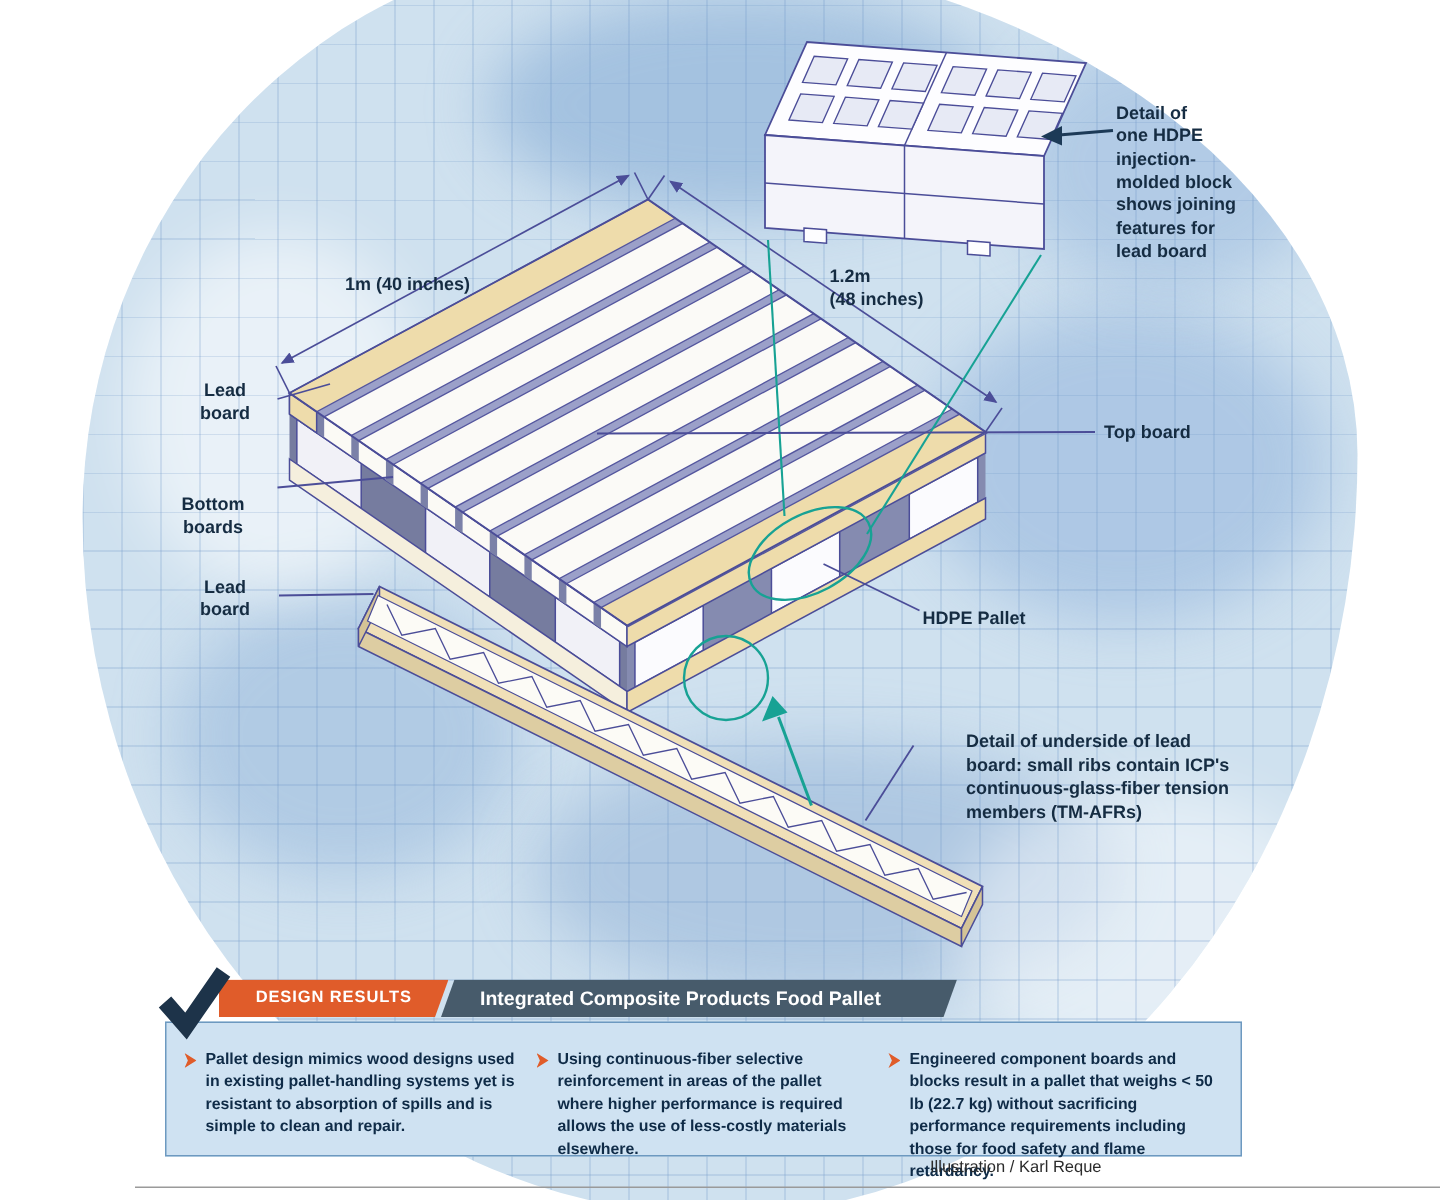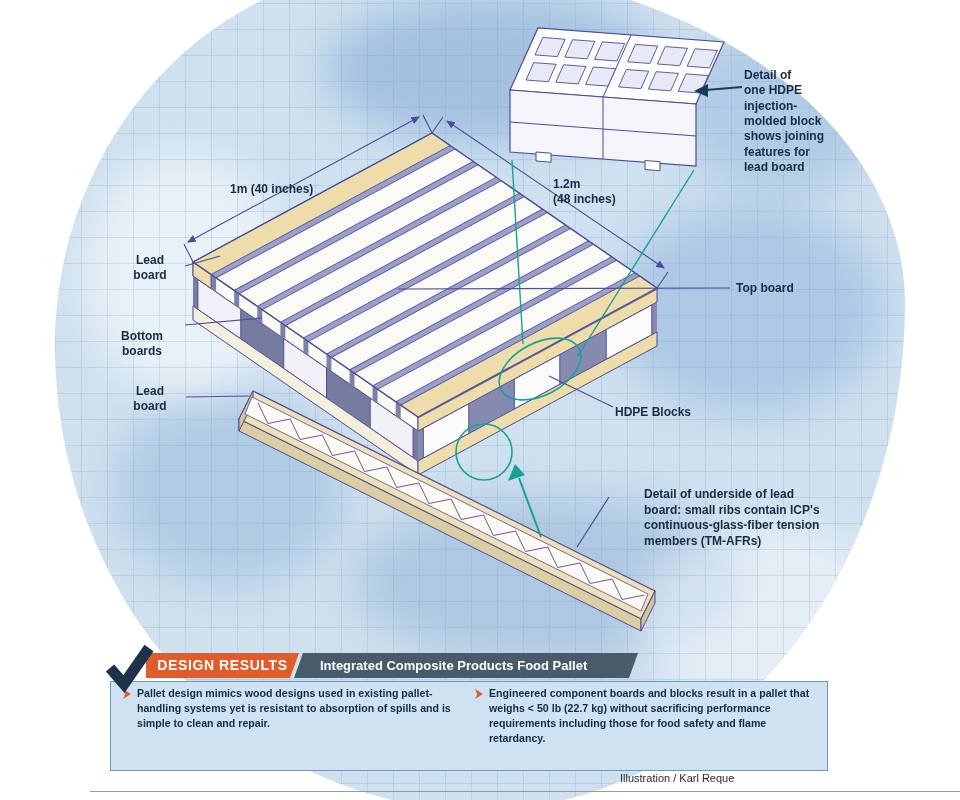--- a/index.html
+++ b/index.html
@@ -36,34 +36,34 @@
   .lbl{
     position:absolute;z-index:3;font-weight:bold;font-size:12px;
     color:#152c42;white-space:pre-line;line-height:1.25;
   }
   .lbl.r{text-align:center;}
 
   
   .check-wrap{position:absolute;left:102px;top:640px;z-index:4;}
   .kicker{
     position:absolute;left:146px;top:653px;width:153px;height:25px;z-index:3;
-    background:#e05c2a;color:#ffffff;font-weight:bold;font-size:14px;
+    background:#e05c2a;color:#ffffff;font-weight:bold;font-size:11px;
     letter-spacing:.6px;text-align:center;line-height:25px;
     clip-path:polygon(0 0,100% 0,calc(100% - 9px) 100%,0 100%);
   }
   .banner-title{
     position:absolute;left:294px;top:653px;width:344px;height:25px;z-index:3;
     background:#475b6b;color:#ffffff;font-weight:bold;font-size:13px;
     line-height:25px;padding-left:0;text-indent:26px;
     clip-path:polygon(9px 0,100% 0,calc(100% - 9px) 100%,0 100%);
   }
   .bullet-panel{
     position:absolute;left:110px;top:681px;width:718px;height:90px;z-index:3;
     background:#cfe2f2;border:1.5px solid #6d99c0;box-sizing:border-box;
-    display:flex;gap:12px;padding:4px 12px;
+    display:flex;gap:12px;padding:17px 12px;
   }
   .bullet{flex:1;display:flex;align-items:flex-start;}
   .b-arrow{
     flex:0 0 8px;width:8px;height:10px;margin:3px 6px 0 0;background:#e05c2a;
     clip-path:polygon(0 0,100% 50%,0 100%,28% 50%);
   }
   .b-text{flex:1;font-size:10.6px;font-weight:bold;color:#0f2b47;line-height:1.42;}
   .credit{
     position:absolute;left:620px;top:772px;width:208px;z-index:3;
     font-size:11px;color:#2b2b2b;
@@ -195,21 +195,21 @@
 <div class="lbl" style="left:230px;top:182px;">1m (40 inches)</div>
 <div class="lbl" style="left:513px;top:177px;margin-left:40px;">1.2m
 (48 inches)</div>
 <div class="lbl r" style="left:118px;top:253px;width:64px;">Lead
 board</div>
 <div class="lbl r" style="left:102px;top:329px;width:80px;">Bottom
 boards</div>
 <div class="lbl r" style="left:118px;top:384px;width:64px;">Lead
 board</div>
 <div class="lbl" style="left:736px;top:281px;">Top board</div>
-<div class="lbl" style="left:615px;top:405px;">HDPE Blocks</div>
+<div class="lbl" style="left:615px;top:405px;">HDPE Pallet</div>
 <div class="lbl" style="left:744px;top:68px;width:112px;line-height:1.28;">Detail of
 one HDPE
 injection-
 molded block
 shows joining
 features for
 lead board</div>
 <div class="lbl" style="left:611px;top:487px;width:228px;line-height:1.3;margin-left:33px;">Detail of underside of lead
 board: small ribs contain ICP's
 continuous-glass-fiber tension
@@ -223,18 +223,22 @@
 <div class="kicker">DESIGN RESULTS</div>
 <div class="banner-title">Integrated Composite Products Food Pallet</div>
 
 <div class="bullet-panel">
   <div class="bullet">
     <span class="b-arrow"></span>
     <div class="b-text">Pallet design mimics wood designs used in existing pallet-handling systems yet is resistant to absorption of spills and is simple to clean and repair.</div>
   </div>
   <div class="bullet">
     <span class="b-arrow"></span>
+    <div class="b-text">Using continuous-fiber selective reinforcement in areas of the pallet where higher performance is required allows the use of less-costly materials elsewhere.</div>
+  </div>
+  <div class="bullet">
+    <span class="b-arrow"></span>
     <div class="b-text">Engineered component boards and blocks result in a pallet that weighs &lt; 50 lb (22.7 kg) without sacrificing performance requirements including those for food safety and flame retardancy.</div>
   </div>
 </div>
 
 <div class="credit">Illustration / Karl Reque</div>
 <div class="bottom-rule"></div>
 
 </body></html>

